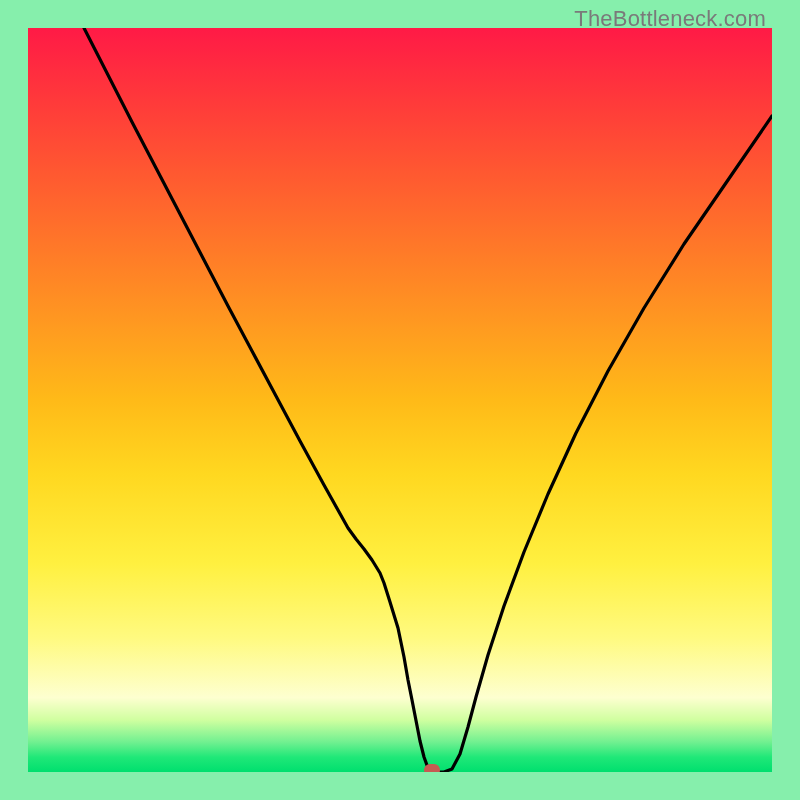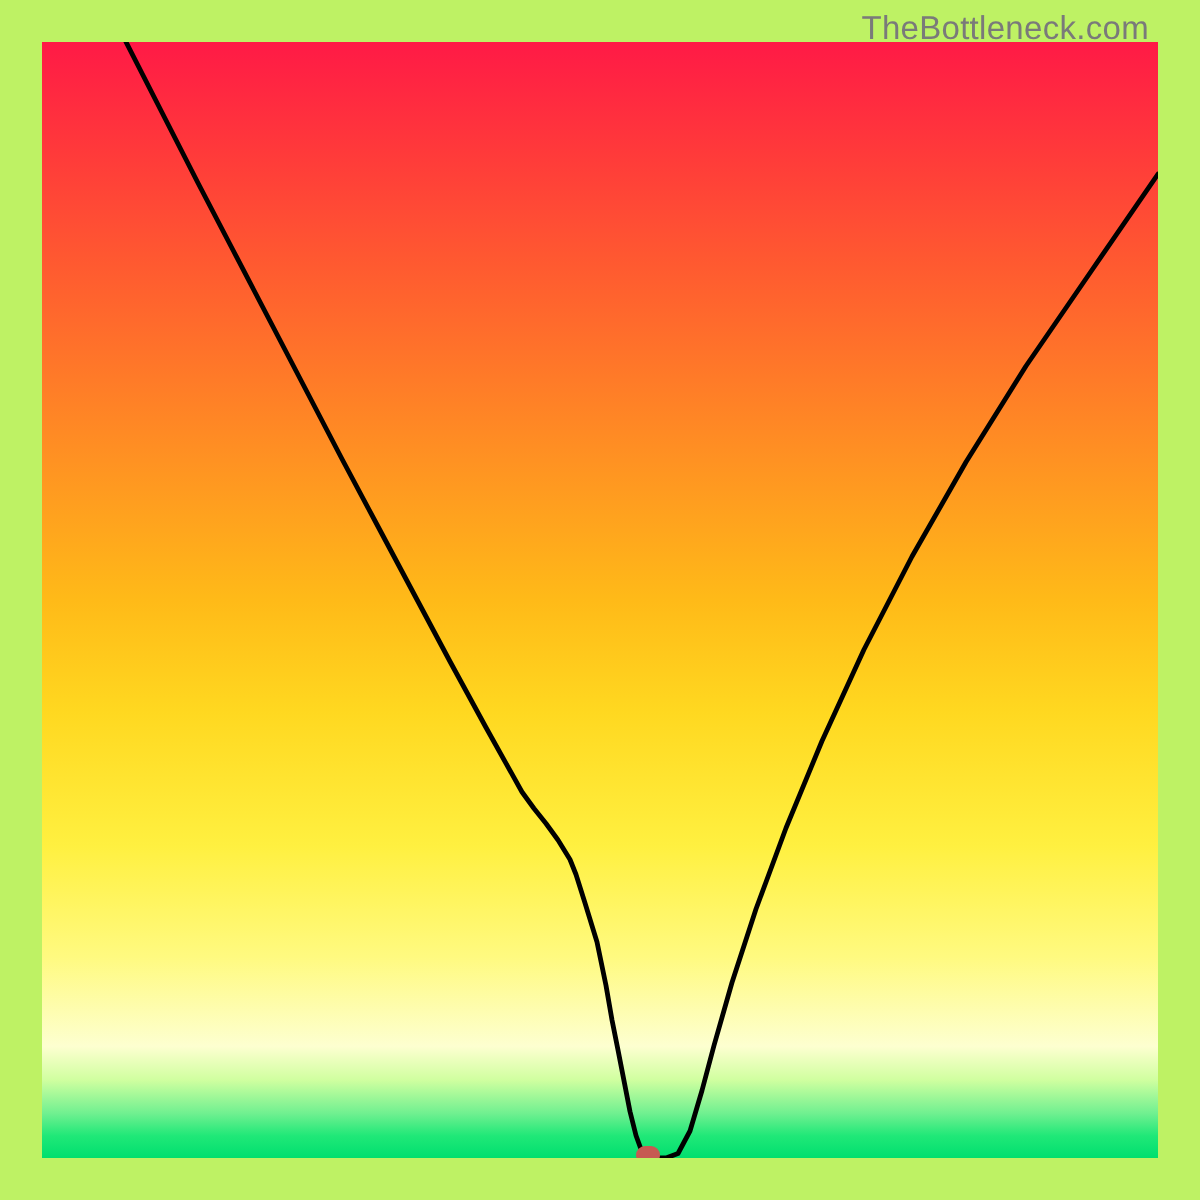--- a/index.html
+++ b/index.html
@@ -8,21 +8,21 @@
     width: 800px;
     height: 800px;
     background: #000;
     overflow: hidden;
     font-family: Arial, Helvetica, sans-serif;
   }
   .frame {
     position: relative;
     width: 800px;
     height: 800px;
-    background: #bef264;
+    background: #86efac;
   }
   .plot {
     position: absolute;
     left: 28px;
     top: 28px;
     width: 744px;
     height: 744px;
     background: linear-gradient(to bottom,
       #ff1a46 0%,
       #ff3a3a 10%,

